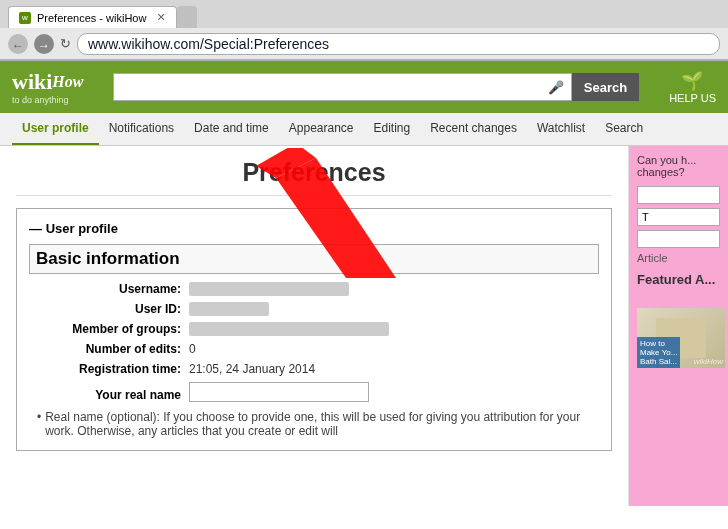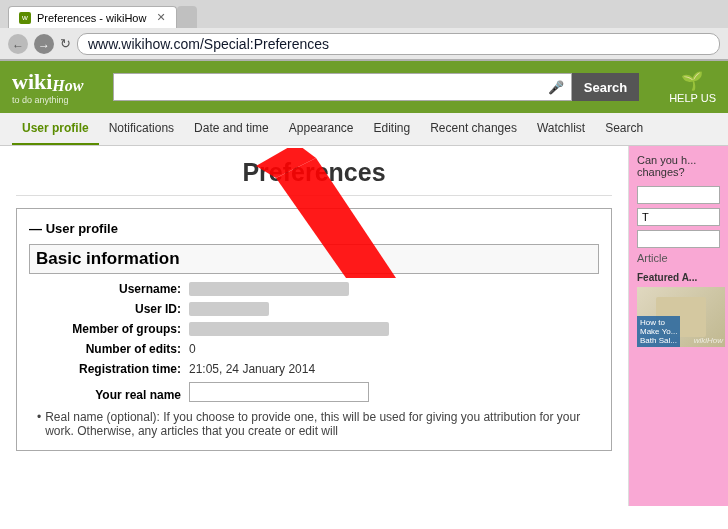--- a/index.html
+++ b/index.html
@@ -18,21 +18,21 @@
     .nav-btn.active { background: #888; color: #fff; }
     .refresh-btn { font-size: 13px; color: #555; cursor: pointer; }
     .url-bar { flex: 1; background: #fff; border: 1px solid #aaa; border-radius: 10px; padding: 2px 10px; font-size: 14px; color: #0f172a; height: 22px; display: flex; align-items: center; }
 
     
     .wikihow-header { background: #6e9e2a; padding: 6px 12px; display: flex; align-items: center; gap: 10px; height: 52px; }
     .wikihow-logo { display: flex; flex-direction: column; }
     .logo-wiki { font-size: 22px; font-weight: bold; color: #fff; font-family: Georgia, serif; }
     .logo-how { font-size: 16px; font-weight: bold; color: #fff; font-family: Liberation Serif, serif; font-style: italic; }
     .logo-tagline { font-size: 9px; color: rgba(255,255,255,0.8); }
-    .logo-text { display: flex; align-items: flex-end; gap: 0; }
+    .logo-text { display: flex; align-items: center; gap: 0; }
     .search-bar-container { flex: 1; display: flex; align-items: center; margin: 0 20px; }
     .search-input-wrap { flex: 1; background: #fff; border: 1px solid #aaa; display: flex; align-items: center; height: 28px; }
     .mic-icon { padding: 0 6px; color: #666; font-size: 13px; }
     .search-btn { background: #555; color: #fff; border: none; padding: 0 12px; height: 28px; cursor: pointer; font-size: 13px; font-weight: bold; }
     .help-btn { color: #fff; font-size: 11px; text-align: center; cursor: pointer; }
     .help-icon { font-size: 18px; }
 
     
     .nav-tabs { background: #f0f0f0; border-bottom: 1px solid #ccc; padding: 0 12px; display: flex; gap: 0; }
     .nav-tab { padding: 8px 10px; font-size: 12px; cursor: pointer; color: #333; text-decoration: none; border-bottom: 2px solid transparent; }
@@ -50,21 +50,21 @@
     .form-value { font-size: 12px; color: #333; }
     .blurred-value { background: #ccc; border-radius: 2px; display: inline-block; width: 160px; height: 14px; }
     .text-input { border: 1px solid #aaa; padding: 2px 6px; font-size: 12px; width: 180px; height: 20px; }
     .bullet-text { font-size: 12px; color: #444; margin-top: 8px; padding-left: 8px; display: flex; gap: 4px; }
 
     
     .sidebar { width: 100px; background: #f9a8d4; border-left: 1px solid #ddd; padding: 8px; font-size: 11px; overflow: hidden; }
     .sidebar-question { font-size: 11px; color: #333; margin-bottom: 8px; }
     .sidebar-input { width: 100%; border: 1px solid #aaa; height: 18px; font-size: 10px; margin-bottom: 4px; }
     .sidebar-label { font-size: 11px; color: #555; margin-bottom: 6px; }
-    .sidebar-featured { font-size: 10px; font-weight: bold; color: #333; margin-top: 8px; margin-bottom: 4px; }
+    .sidebar-featured { font-size: 13px; font-weight: bold; color: #333; margin-top: 8px; margin-bottom: 21px; }
     .sidebar-img { width: 88px; height: 60px; background: #ccc; position: relative; overflow: hidden; display: flex; align-items: flex-end; justify-content: center; }
     .sidebar-img-overlay { position: absolute; bottom: 0; left: 0; background: rgba(0,80,160,0.7); color: #fff; font-size: 8px; padding: 2px 3px; }
     .wikihow-watermark { position: absolute; bottom: 2px; right: 2px; font-size: 8px; color: rgba(255,255,255,0.7); font-style: italic; }
 
     
     .content-wrapper { position: relative; }
   </style>
 </head>
 <body>
 

